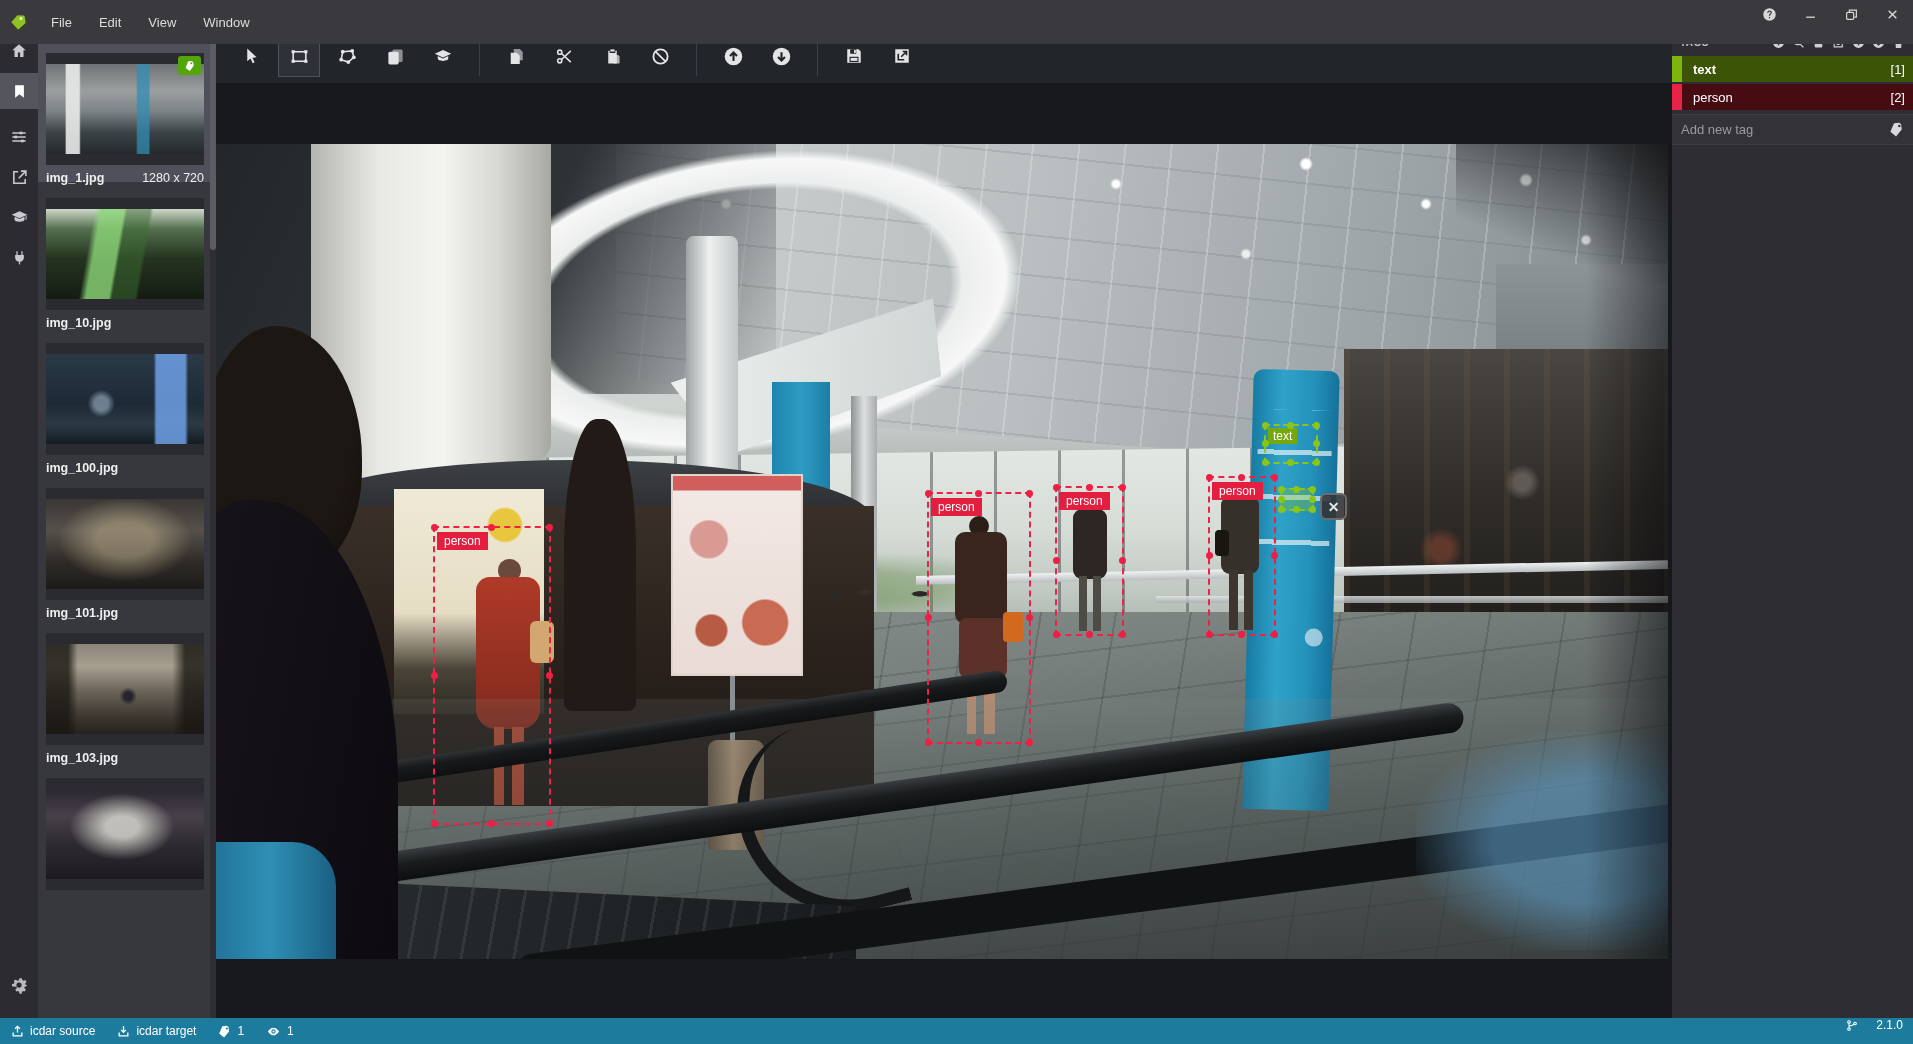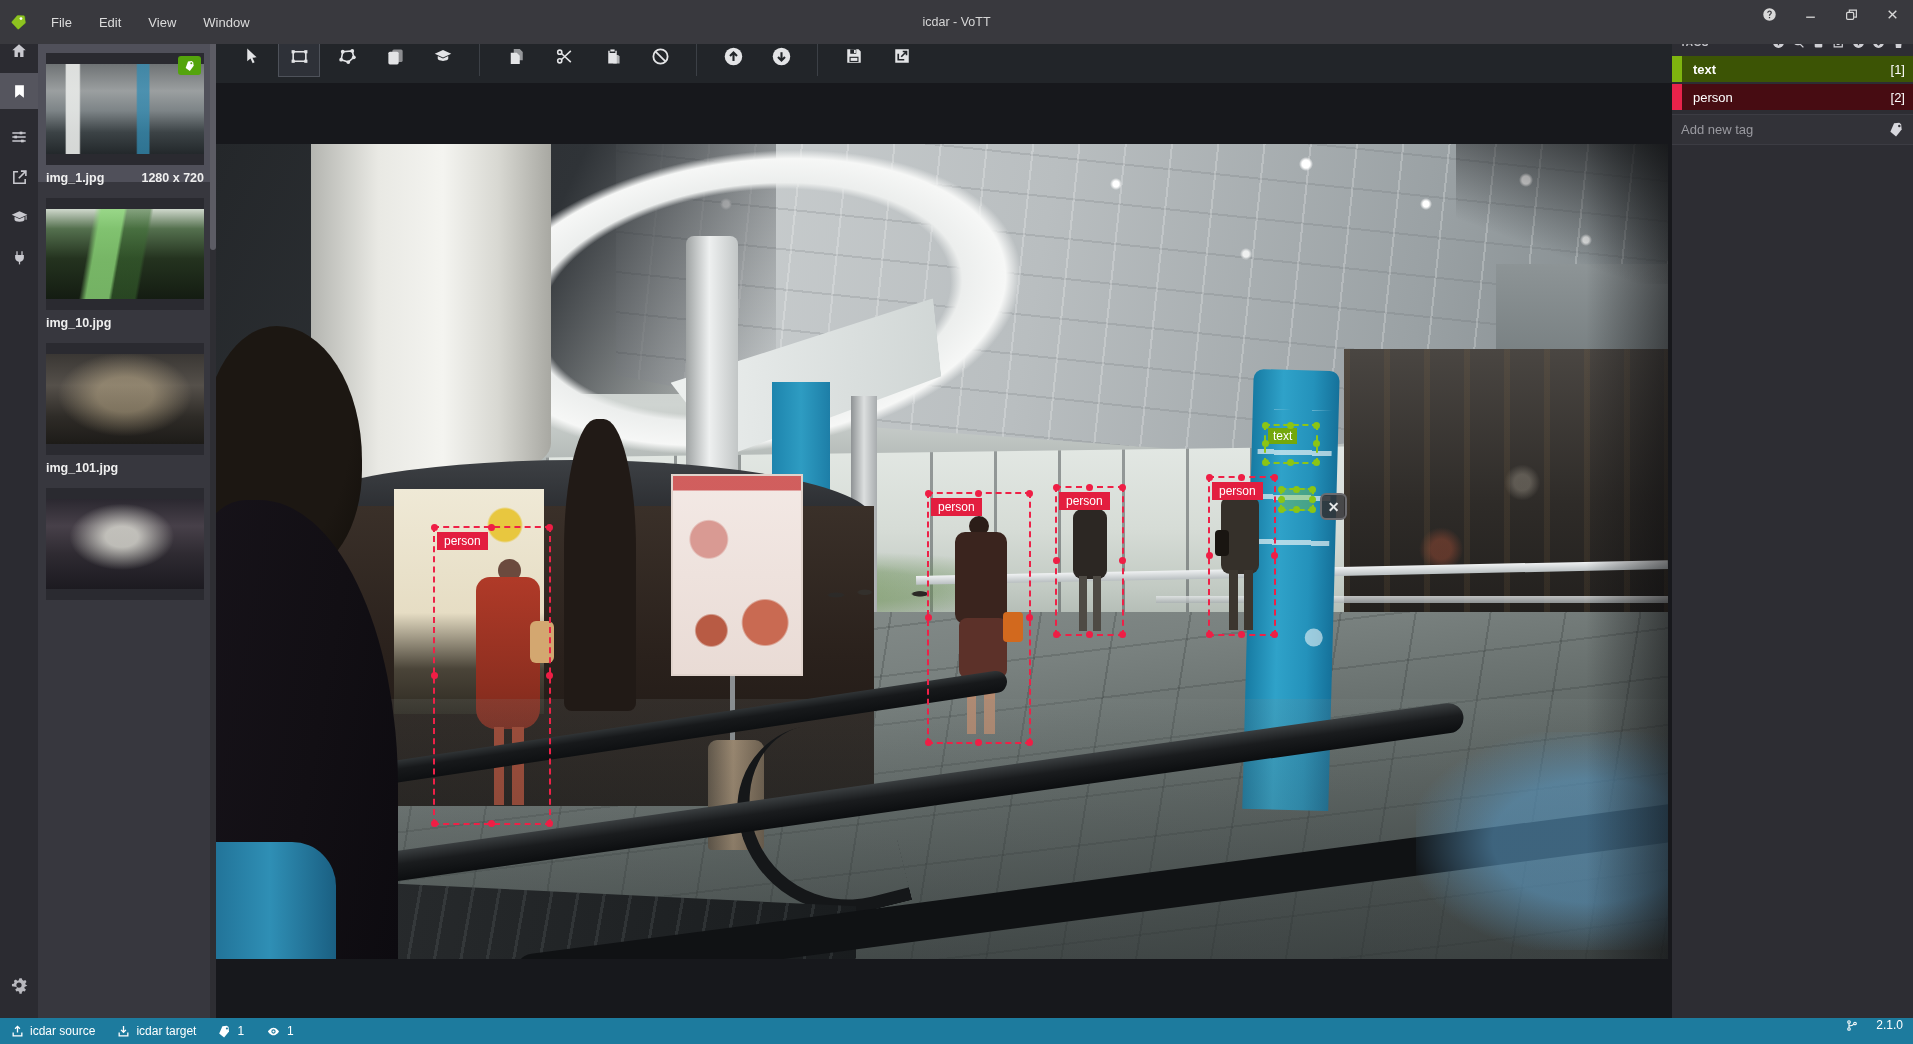--- a/index.html
+++ b/index.html
@@ -29,21 +29,21 @@
   
   .sidebar { position:absolute; left:38px; top:0; width:178px; height:100%; background:#37373e; overflow:hidden; z-index:9; padding-top:8px; }
   .asset { width:178px; padding:16px 0 0 8px; height:145px; }
   .asset.sel { background:#50505a; }
   .thumbwrap { position:relative; width:158px; height:112px; background:#2a2a30; }
   .thumb { position:absolute; left:0; top:11px; width:158px; height:90px; }
   .badge { position:absolute; top:3px; right:3px; width:23px; height:19px; background:#54a40c; border-radius:3px;
            display:flex; align-items:center; justify-content:center; }
   .meta { width:158px; display:flex; justify-content:space-between; align-items:center; height:26px; }
   .fname { font-size:12.5px; font-weight:bold; color:#efefef; }
-  .fsize { font-size:12.5px; font-weight:bold; color:#efefef; }
+  .fsize { font-size:12.5px; font-weight:normal; color:#efefef; }
   .sb-track { position:absolute; right:0; top:0; width:6px; height:100%; background:#2e2e33; }
   .sb-thumb { position:absolute; right:0; top:6px; width:6px; height:215px; background:#5c5c64; border-radius:3px; }
 
   
   .t1 { background:linear-gradient(180deg,#6f7375,#9b9fa0 30%,#7d8487 52%,#3c4346 76%,#23282b);}
   .t1::after{content:"";position:absolute;inset:0;background:
       linear-gradient(90deg,transparent 12%,rgba(232,234,232,.9) 13% 21%,transparent 22%),
       linear-gradient(90deg,transparent 57%,rgba(50,140,180,.75) 58% 65%,transparent 66%);}
   .t2 { background:linear-gradient(180deg,#cfd8cc 0%,#54704e 22%,#24331f 55%,#141c12 100%);}
   .t2::after{content:"";position:absolute;inset:0;background:linear-gradient(100deg,transparent 28%,rgba(140,215,120,.8) 32% 45%,rgba(60,110,50,.5) 47% 60%,transparent 62%);}
@@ -282,21 +282,20 @@
         <path fill="#8ec320" d="M10 2 L20 2 L22 12 L12 22 L2 12 Z"></path>
         <circle cx="15.5" cy="6.5" r="2" fill="#fff"></circle>
       </svg>
   </span>
   <nav class="menus">
     <span>File</span>
     <span>Edit</span>
     <span>View</span>
     <span>Window</span>
   </nav>
-  <div class="wintitle">icdar - VoTT</div>
   <div class="winctrls">
     <span class="wc">
       <svg width="15" height="15" viewBox="0 0 24 24" fill="currentColor">
           <path d="M12 2a10 10 0 1 0 0 20 10 10 0 0 0 0-20zm1 16h-2v-2h2zm1.1-6.2c-.7.6-1.1 1-1.1 2.2h-2c0-1.9.9-2.7 1.7-3.3.6-.5 1-.8 1-1.7 0-.9-.8-1.5-1.7-1.5-1 0-1.8.7-1.8 1.8H8.3C8.3 7 9.9 5.5 12 5.5s3.7 1.3 3.7 3.3c0 1.6-.8 2.3-1.6 3z"></path>
         </svg>
     </span>
     <span class="wc">
       <svg width="13" height="13" viewBox="0 0 24 24">
           <path d="M4 17h16" stroke="currentColor" stroke-width="2.4"></path>
         </svg>
@@ -398,24 +397,40 @@
     <div class="asset">
       <div class="thumbwrap">
           <div class="thumb t2"></div>
         </div>
       <div class="meta">
           <span class="fname">img_10.jpg</span>
         </div>
     </div>
     <div class="asset">
       <div class="thumbwrap">
+          <div class="thumb t3"></div>
+        </div>
+      <div class="meta">
+          <span class="fname">img_100.jpg</span>
+        </div>
+    </div>
+    <div class="asset">
+      <div class="thumbwrap">
           <div class="thumb t4"></div>
         </div>
       <div class="meta">
           <span class="fname">img_101.jpg</span>
+        </div>
+    </div>
+    <div class="asset">
+      <div class="thumbwrap">
+          <div class="thumb t6"></div>
+        </div>
+      <div class="meta">
+          <span class="fname">img_103.jpg</span>
         </div>
     </div>
     <div class="asset">
       <div class="thumbwrap">
           <div class="thumb t7"></div>
         </div>
     </div>
     <div class="sb-track">
         <div class="sb-thumb"></div>
       </div>

